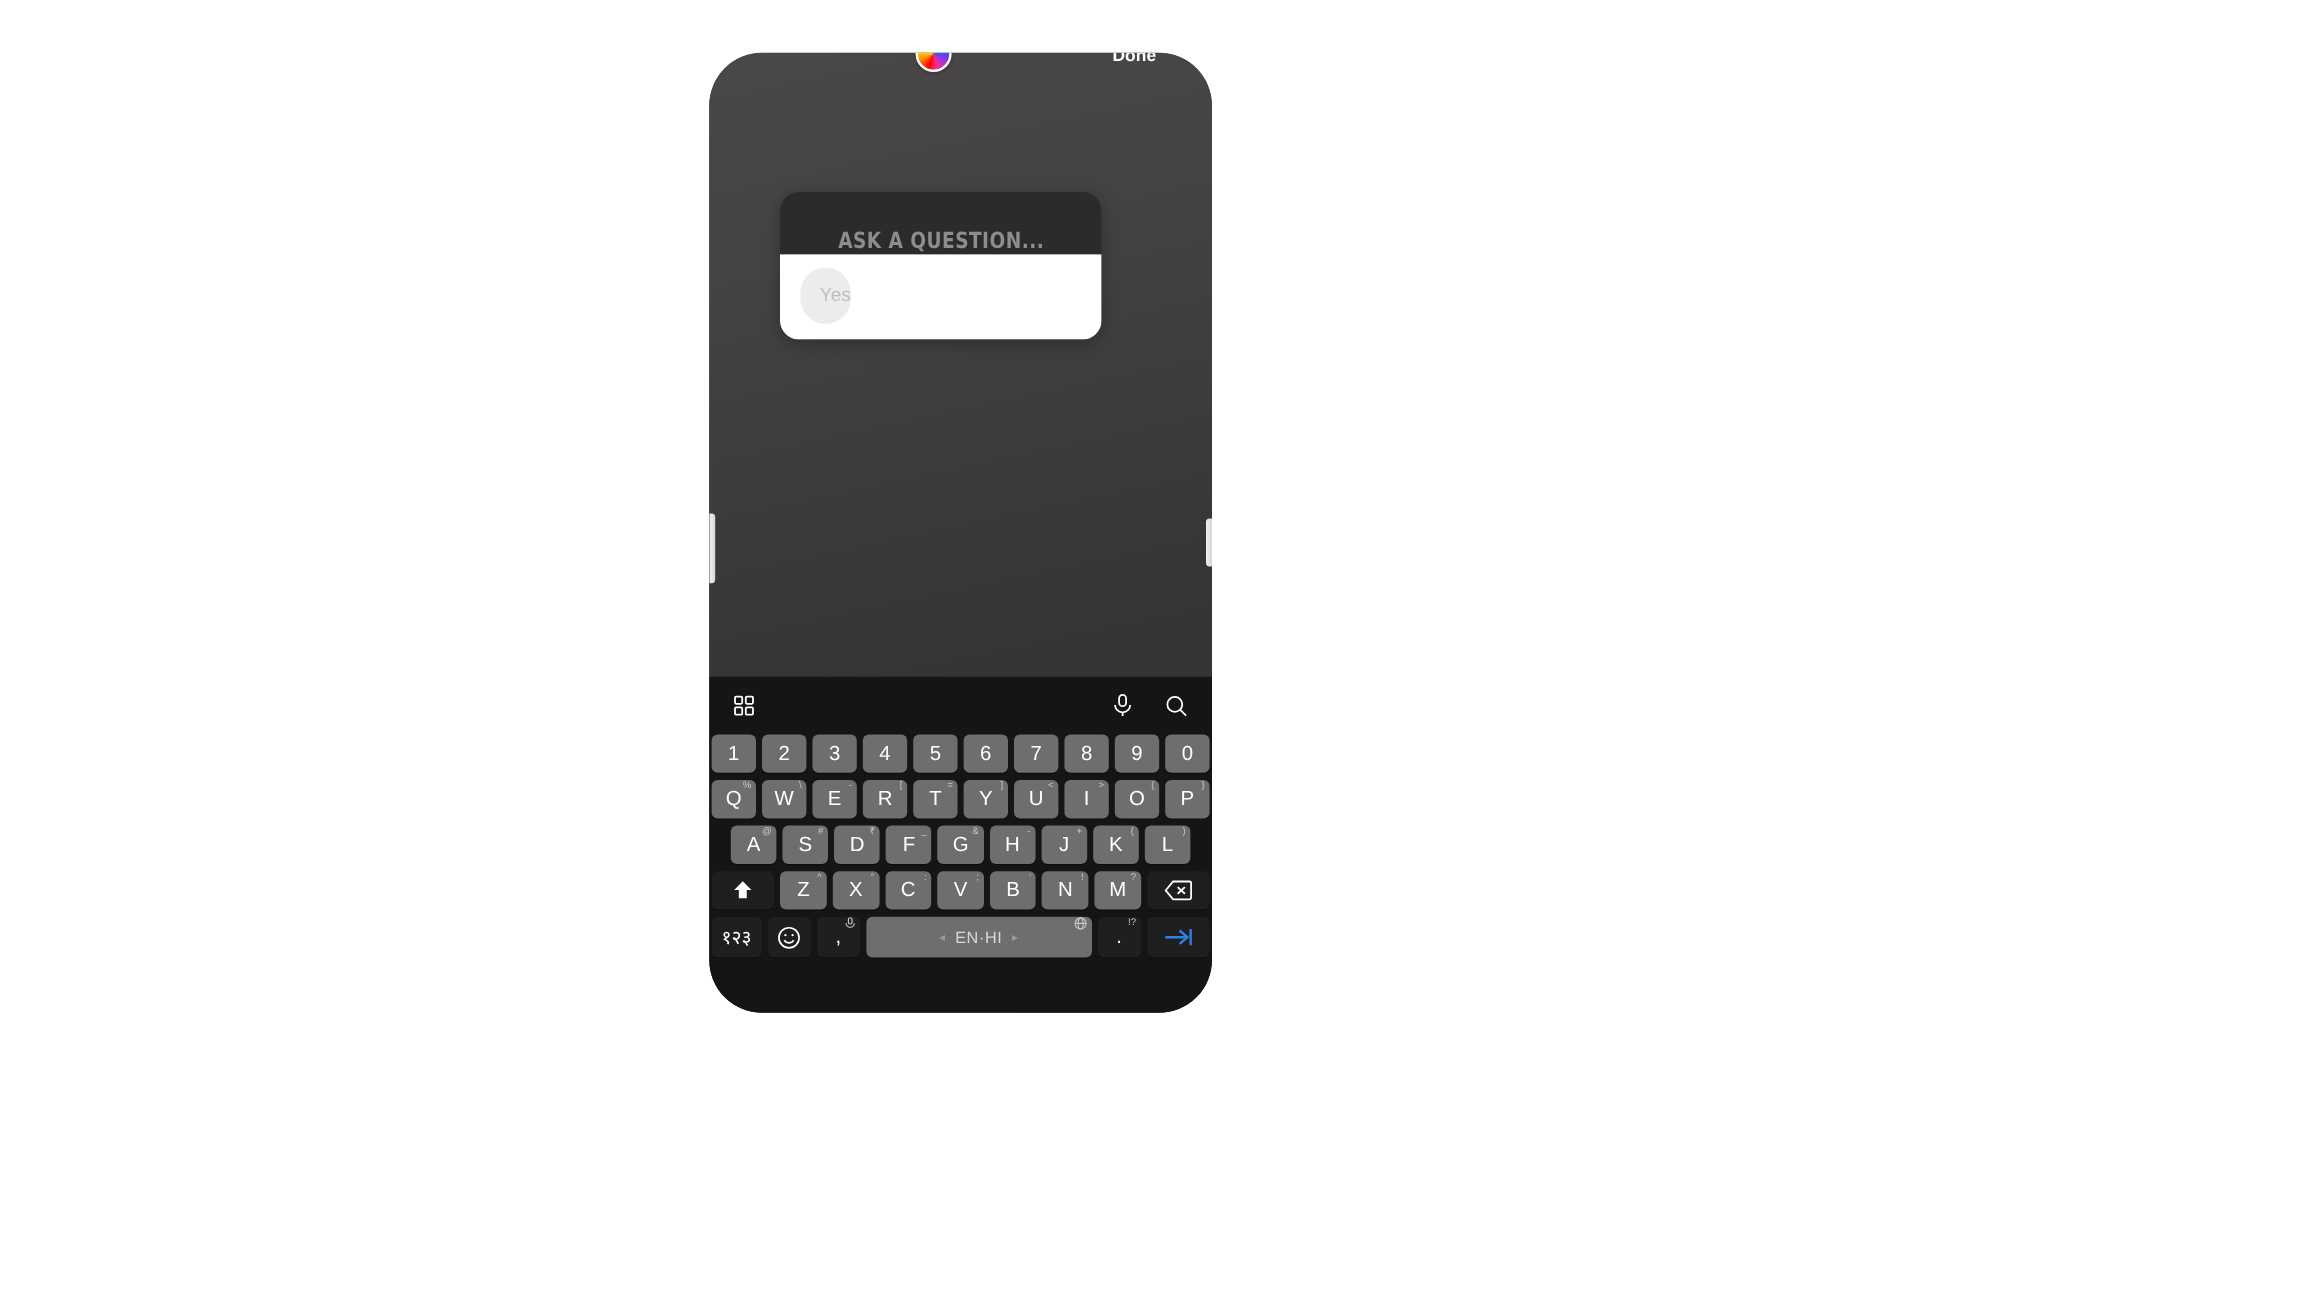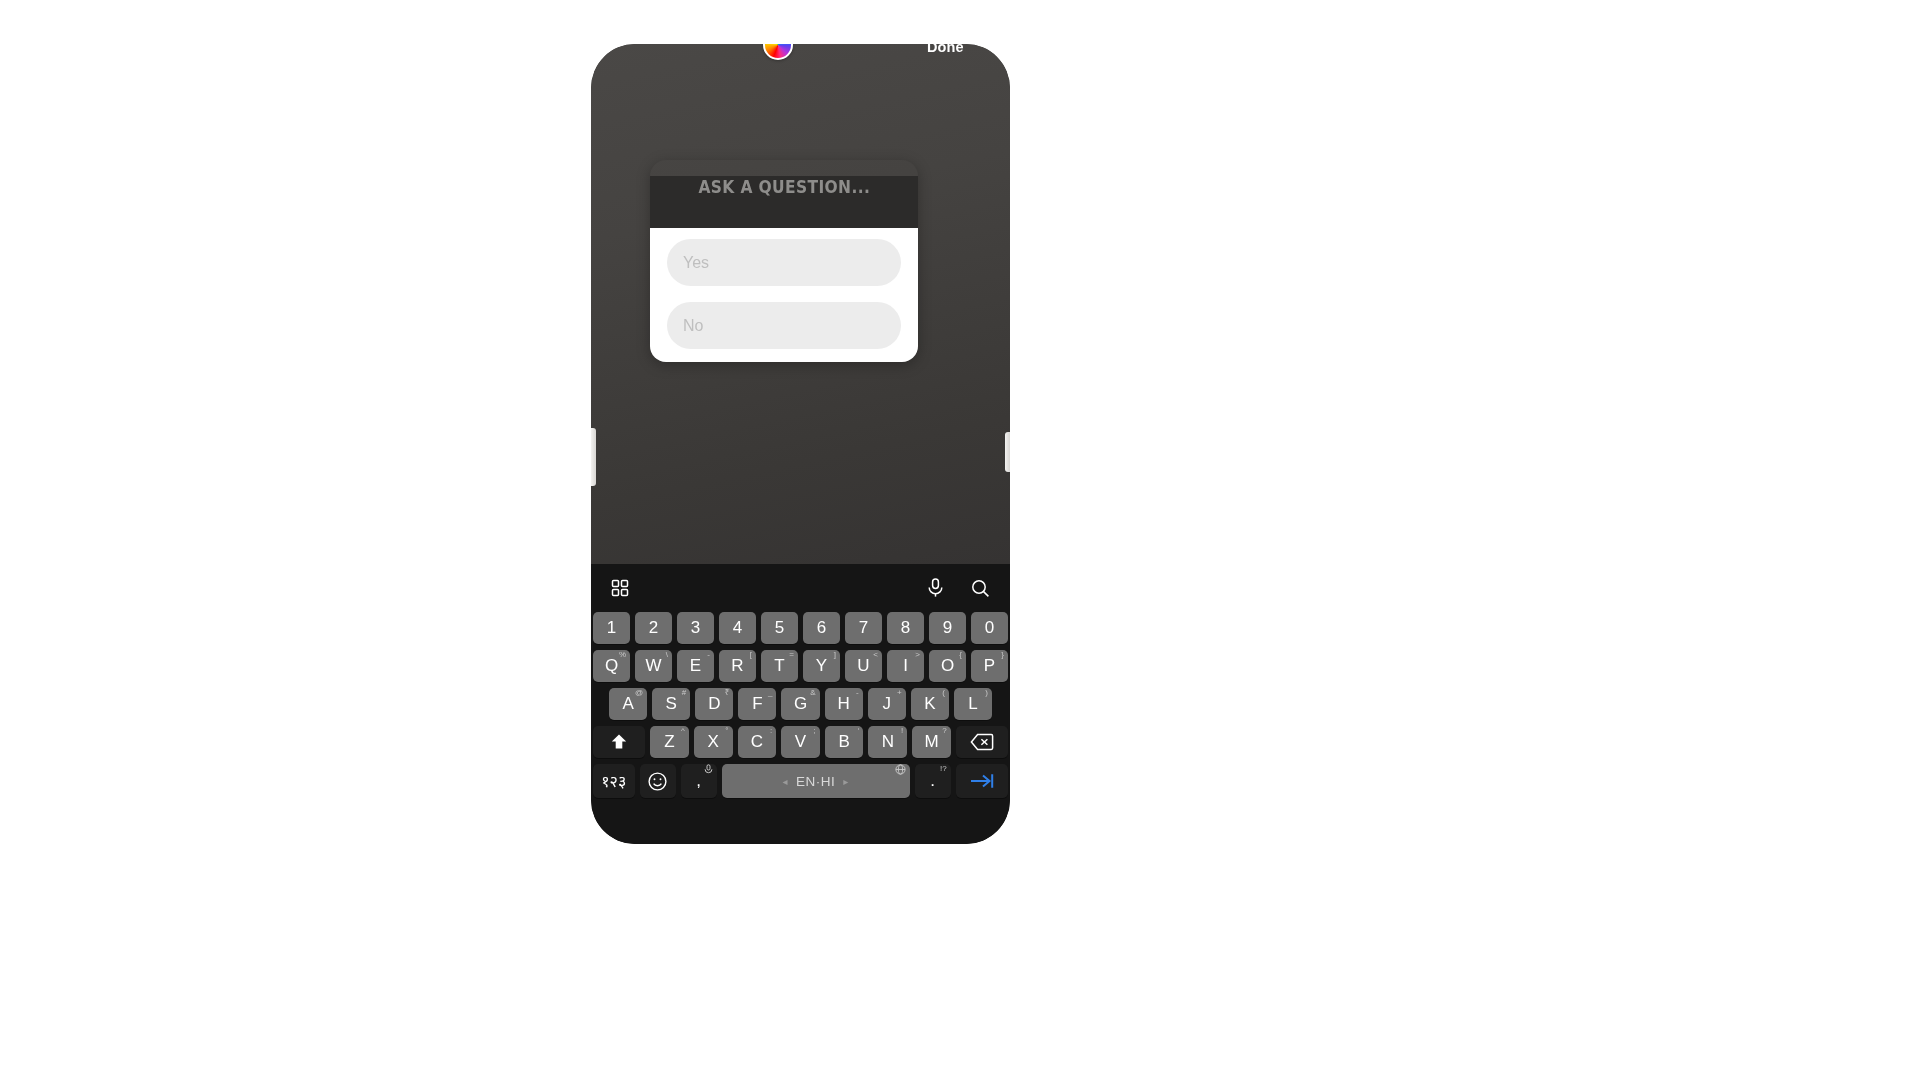--- a/index.html
+++ b/index.html
@@ -68,35 +68,35 @@
     position:absolute;
     left:59px; top:116px;
     width:268px;
     border-radius:16px;
     overflow:hidden;
     box-shadow:0 3px 14px rgba(0,0,0,.28);
   }
   #poll-header {
     background:#2c2b2a;
     height:52px;
-    display:flex; align-items:flex-start; justify-content:center;margin-top:16px;
+    display:flex; align-items:flex-end; justify-content:center;
   }
   #poll-title {
     font-family:"Liberation Sans Narrow","DejaVu Sans Condensed","Liberation Sans",sans-serif;
     font-weight:bold;
     font-size:18.5px;
     letter-spacing:.4px;
     color:#8e8d8b;
     transform:scaleX(.93);
     white-space:nowrap;
   }
   #poll-body {
     background:#ffffff;
     padding:11px 17px 13px 17px;
-    display:flex; flex-direction:column; gap:16px;
+    display:flex; flex-direction:row; gap:1px;
   }
   .poll-option {
     height:47px;
     border-radius:23.5px;
     display:flex; align-items:center;
     padding-left:16px;
     font-size:16px;
     color:#bfbfbf;
   }
   .poll-option.filled { background:#ececec; }
@@ -190,23 +190,20 @@
       <div id="done-button">Done</div>
     </div>
 
     <div id="poll-sticker">
       <div id="poll-header">
         <span id="poll-title">ASK A QUESTION...</span>
       </div>
       <div id="poll-body">
         <div class="poll-option filled">
           <span>Yes</span>
-        </div>
-        <div class="poll-option filled">
-          <span>No</span>
         </div>
       </div>
     </div>
 
     <div id="keyboard">
 
       <div id="kb-toolbar">
         <span class="tb-icon">
           <svg width="18" height="18" viewBox="0 0 18 18" fill="none" stroke="#fff" stroke-width="1.5">
             <rect x="1.5" y="1.5" width="6" height="6" rx="1"></rect>

